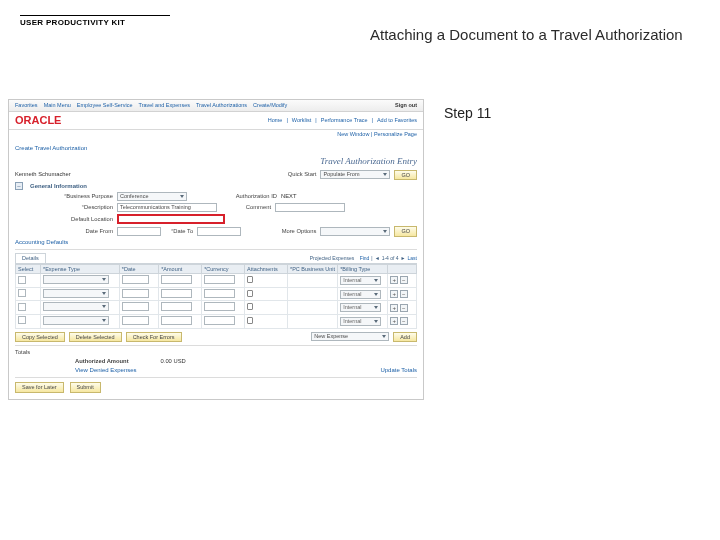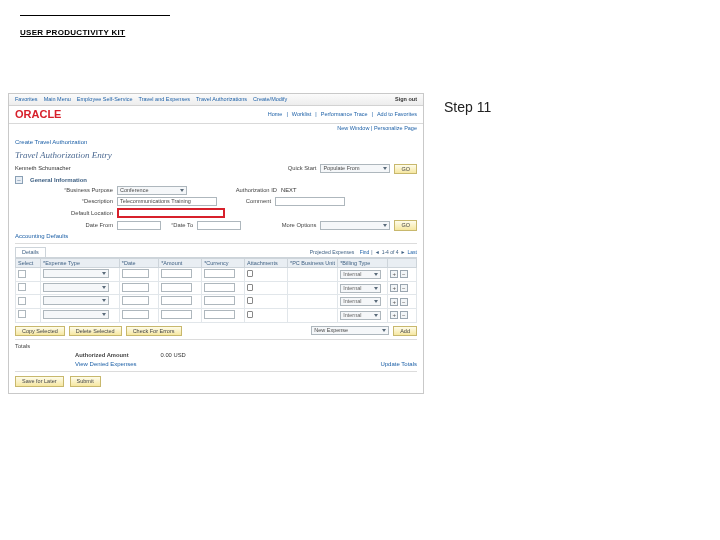--- a/index.html
+++ b/index.html
@@ -27,24 +27,23 @@
     position: relative;
   }
   .oracle-word sup {
     font-size: 8px; color: #d7202b; vertical-align: top;
   }
   .logo-sub {
     font-size: 8px;
     font-weight: bold;
     color: #000;
     border-top: 1px solid #000;
-    padding-top: 12px;
+    padding-top: 2px;
     margin-top: 1px;
     letter-spacing: 0.3px;
-    text-decoration: underline;
   }
   .doc-title {
     flex: 1;
     text-align: left;
     padding-left: 200px;
     padding-top: 12px;
     font-size: 15px;
     color: #2b2b2b;
   }
 
@@ -105,21 +104,21 @@
   .ps-sublinks {
     text-align: right;
     font-size: 5.5px;
     color: #1d60a7;
     padding: 1px 6px 3px;
   }
   .ps-body { padding: 4px 6px 6px 6px; }
   .ps-crumbs { color:#1d60a7; font-size:6px; margin-bottom:4px; }
   .ps-h1 {
     color:#4c6a92; font-family:Georgia,serif; font-style:italic;
-    font-size:9px; margin-bottom:3px;
+    font-size:9px; margin-bottom:3px;text-align:right;
   }
   .ps-row { display:flex; align-items:center; gap:4px; margin:2px 0; }
   .lbl { color:#444; font-size:5.8px; white-space:nowrap; }
   .lbl.req::before { content:"*"; color:#888; }
   .val { color:#333; font-size:5.8px; }
   .inp {
     border:1px solid #aeb7bd; height:9px; background:#fff;
     font-size:5.5px; padding:0 2px;
   }
   .dd {
@@ -180,20 +179,21 @@
   .arrow { color:#3d5f82; }
   .footer-btns { display:flex; gap:6px; margin-top:4px; }
 </style>
 </head>
 <body>
 
 <div class="header">
   <div class="logo-block">
     <div class="logo-sub">USER PRODUCTIVITY KIT</div>
   </div>
+  <div class="doc-title">Attaching a Document to a Travel Authorization</div>
 </div>
 
 <div class="main">
   <div class="screenshot-col">
     <div class="ps-window">
 
       <div class="ps-topnav">
         <span>Favorites</span>
         <span>Main Menu</span>
         <span>Employee Self-Service</span>

